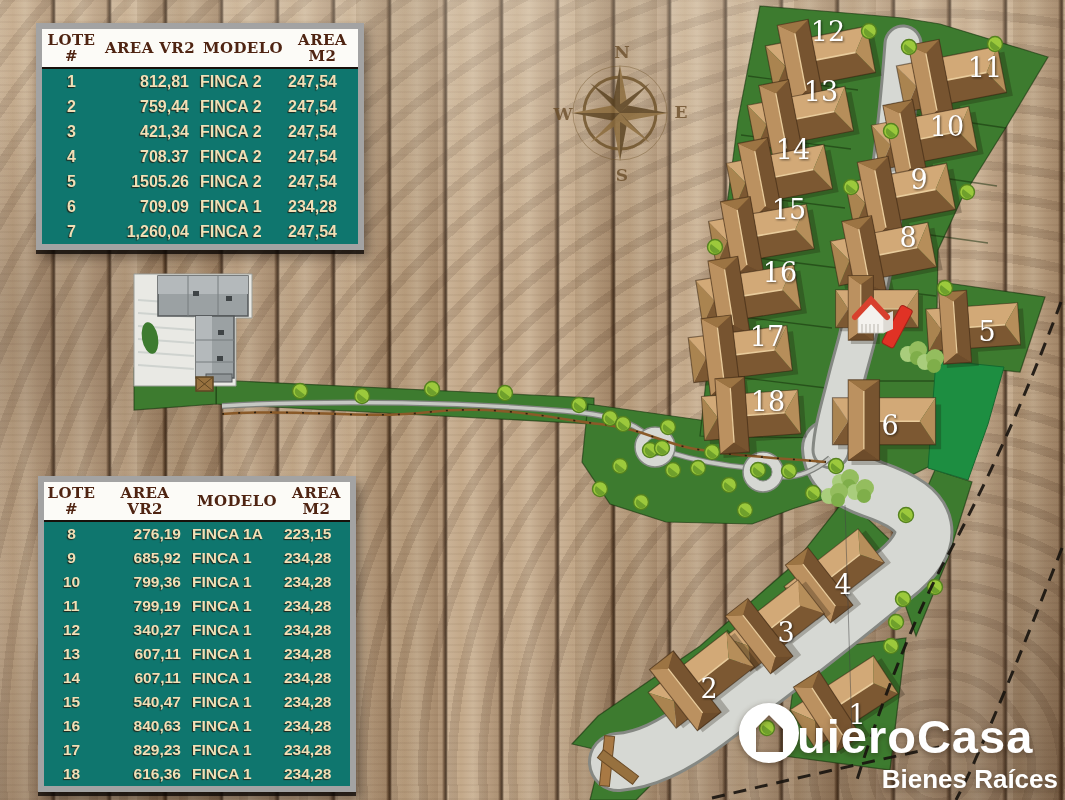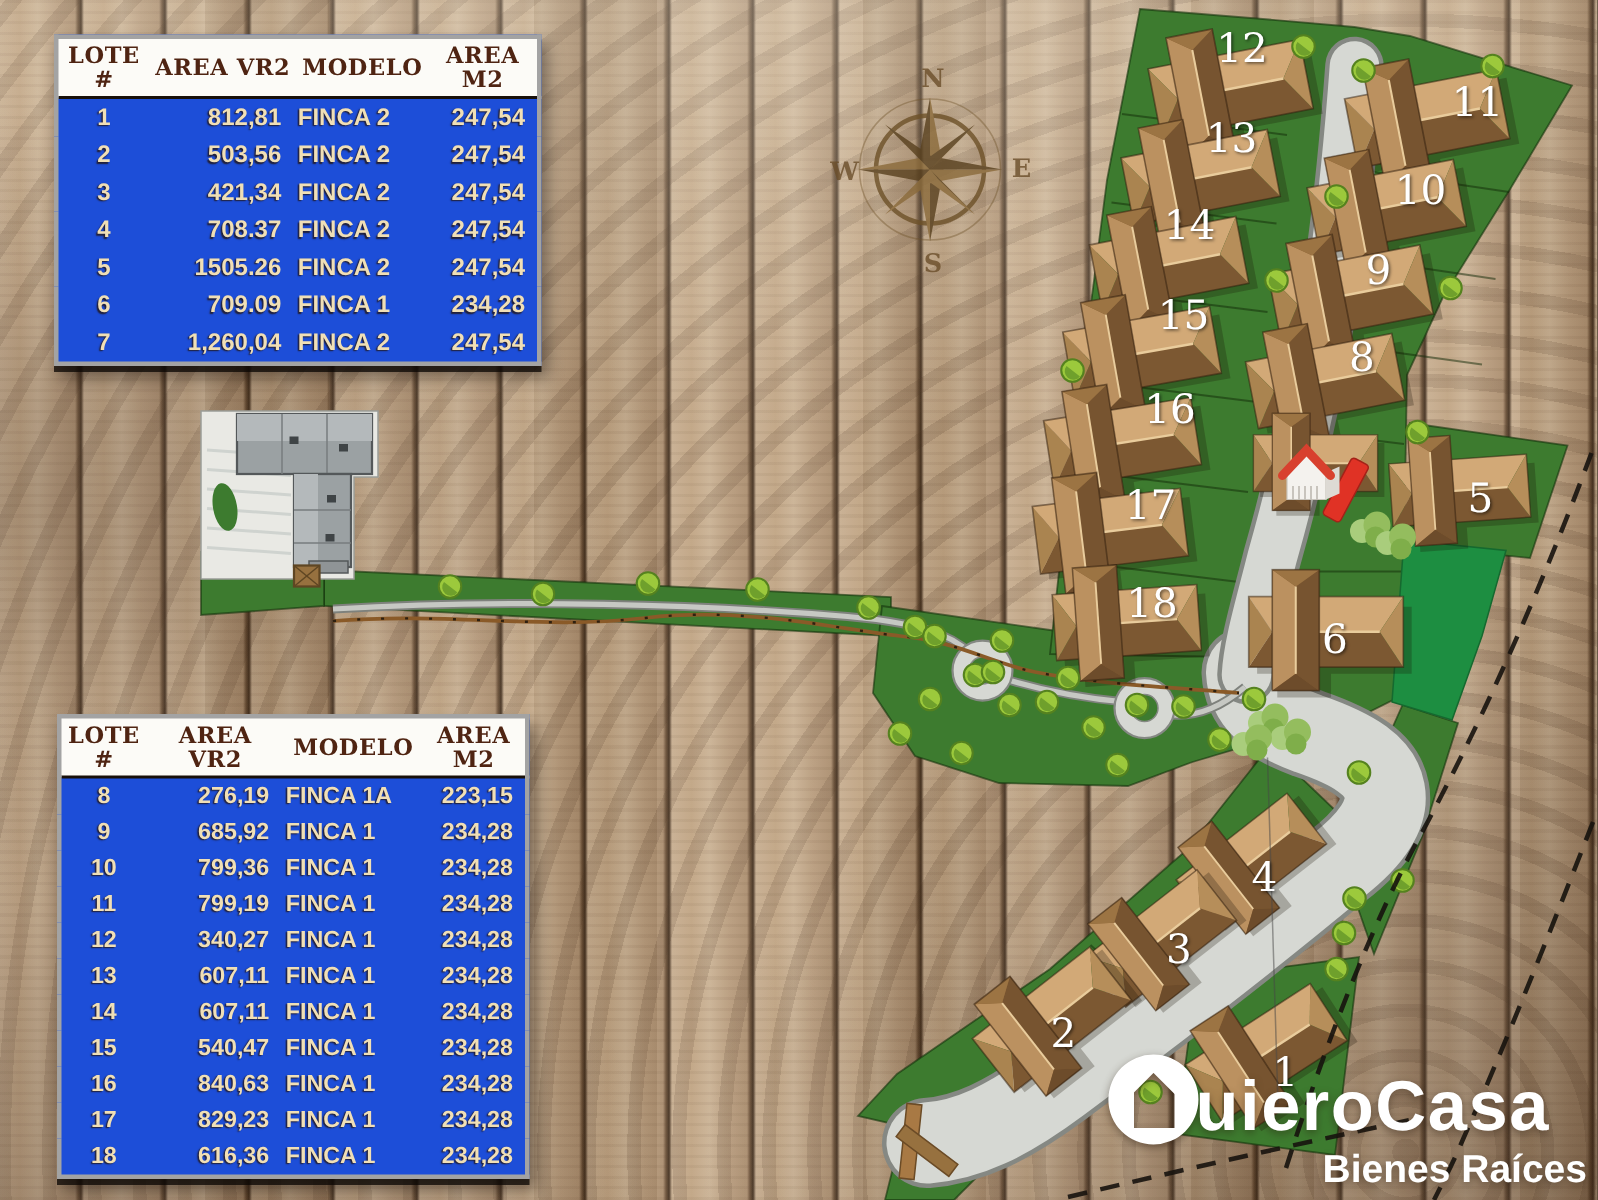--- a/index.html
+++ b/index.html
@@ -15,32 +15,32 @@
       repeating-radial-gradient(circle at 88% 96%, rgba(70,46,28,0.14) 0 9px, rgba(0,0,0,0) 9px 30px),
       repeating-linear-gradient(0deg, rgba(92,62,40,0.07) 0 2px, rgba(0,0,0,0) 2px 7px),
       repeating-linear-gradient(90deg,
         #c7ae90 0px,#c0a483 13px,#cab294 25px,#b89c7d 38px,#ac8f70 50px,
         #6b5138 52px,#43301f 54px,#c7ae90 56px),
       linear-gradient(180deg,#c3ab8d,#ab8f70);}
   .wood:after{content:"";position:absolute;inset:0;
       background:repeating-linear-gradient(90deg, rgba(255,255,255,0.05) 0 137px, rgba(60,40,22,0.08) 137px 219px);}
   
   .lot-table{position:absolute;border-collapse:collapse;table-layout:fixed;
-      background:#1d4ed8;border:3px solid #a3a3a3;
+      background:#0f766e;border:6px solid #a3a3a3;
       box-shadow:0 4px 0 rgba(10,6,3,0.75), 4px 7px 10px rgba(20,12,6,0.45);}
   .lot-table thead th{background:#fcfbf7;color:#4f2412;
       font-family:"DejaVu Serif",serif;font-weight:bold;font-size:15px;
       line-height:1.08;letter-spacing:.4px;vertical-align:middle;padding:3px 0;
       border-bottom:2px solid #18100a;}
   .lot-table td{color:#f0dfb6;font-weight:bold;font-size:16px;
       text-shadow:-1px 1px 1px rgba(35,18,6,0.8);white-space:nowrap;overflow:hidden;}
   .lot-table td:nth-child(1){text-align:center;}
   .lot-table td:nth-child(2){text-align:right;padding-right:10px;}
   .lot-table td:nth-child(3){text-align:left;}
-  .lot-table td:nth-child(4){text-align:right;padding-right:8px;}
+  .lot-table td:nth-child(4){padding-right:8px;}
   .t-top{left:36px;top:23px;width:322px;}
   .t-top td{height:23px;}
   .t-bottom{left:38px;top:476px;width:312px;}
   .t-bottom td{height:22px;font-size:15.5px;}
   .hline{display:block;}
   
   .plan{position:absolute;left:0;top:0;}
   .compass{position:absolute;left:543px;top:34px;opacity:.8;}
   .logo{position:absolute;left:728px;top:690px;filter:drop-shadow(0 2px 3px rgba(40,25,12,0.45));}
   .lot-label{font-family:"DejaVu Serif",serif;fill:#ffffff;
@@ -336,21 +336,21 @@
     </thead>
     <tbody>
         <tr>
           <td>1</td>
           <td>812,81</td>
           <td>FINCA 2</td>
           <td>247,54</td>
         </tr>
         <tr>
           <td>2</td>
-          <td>503,56</td>
+          <td>759,44</td>
           <td>FINCA 2</td>
           <td>247,54</td>
         </tr>
         <tr>
           <td>3</td>
           <td>421,34</td>
           <td>FINCA 2</td>
           <td>247,54</td>
         </tr>
         <tr>

